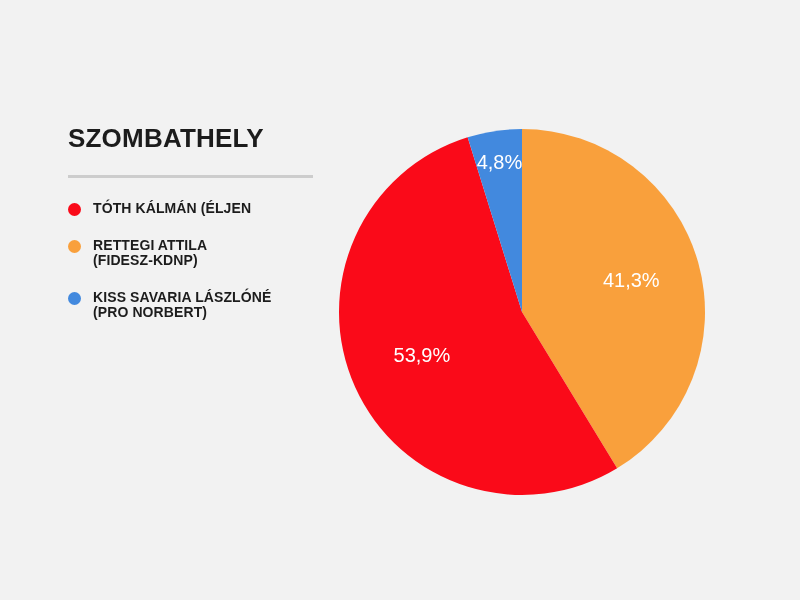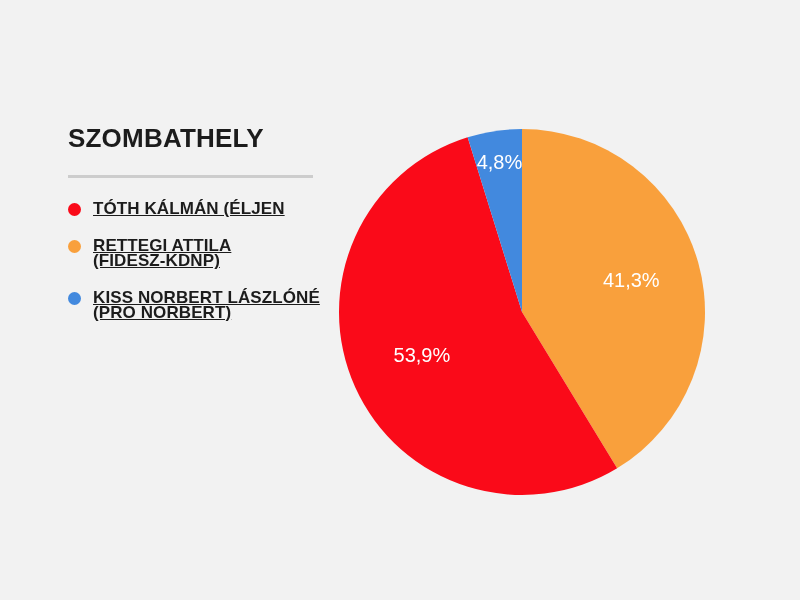--- a/index.html
+++ b/index.html
@@ -44,26 +44,25 @@
   .legend-dot {
     flex:0 0 auto;
     width:13px;
     height:13px;
     border-radius:50%;
     margin-top:2px;
     margin-right:12px;
   }
 
   .legend-label {
-    font-size:17px;
+    font-size:14px;
     font-weight:700;
     line-height:15px;
     color:#1c1c1c;
     letter-spacing:0.1px;
-    text-decoration:underline;
   }
   .legend-label .l2 { display:block; }
 
   
   .chart-wrap {
     position:absolute;
     left:330px;
     top:112px;
     width:400px;
     height:400px;
@@ -103,21 +102,21 @@
         <span class="legend-dot" style="background:#f9a03c;"></span>
         <span class="legend-label">
           <span>RETTEGI ATTILA</span>
           <span class="l2">(FIDESZ-KDNP)</span>
         </span>
       </div>
 
       <div class="legend-item">
         <span class="legend-dot" style="background:#4289de;"></span>
         <span class="legend-label">
-          <span>KISS NORBERT LÁSZLÓNÉ</span>
+          <span>KISS SAVARIA LÁSZLÓNÉ</span>
           <span class="l2">(PRO NORBERT)</span>
         </span>
       </div>
 
     </div>
   </div>
 
   <div class="chart-wrap">
     <svg class="pie" width="400" height="400" viewBox="0 0 400 400">
       <g>

